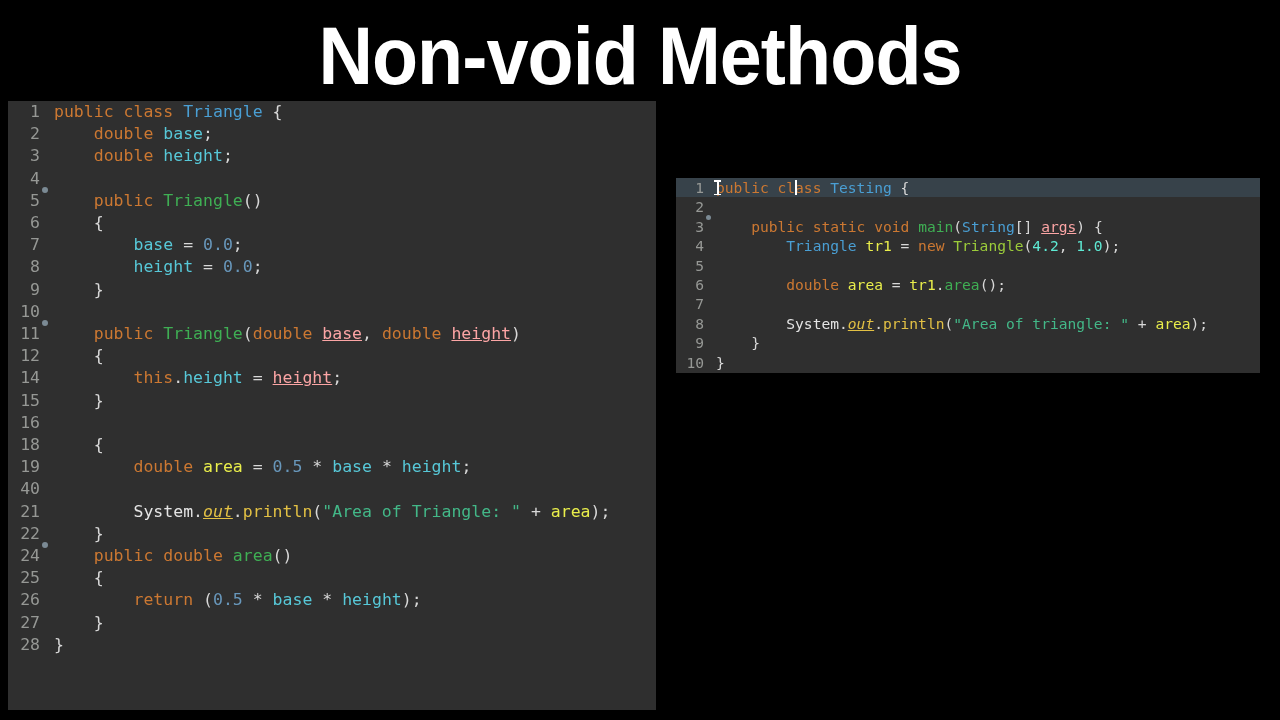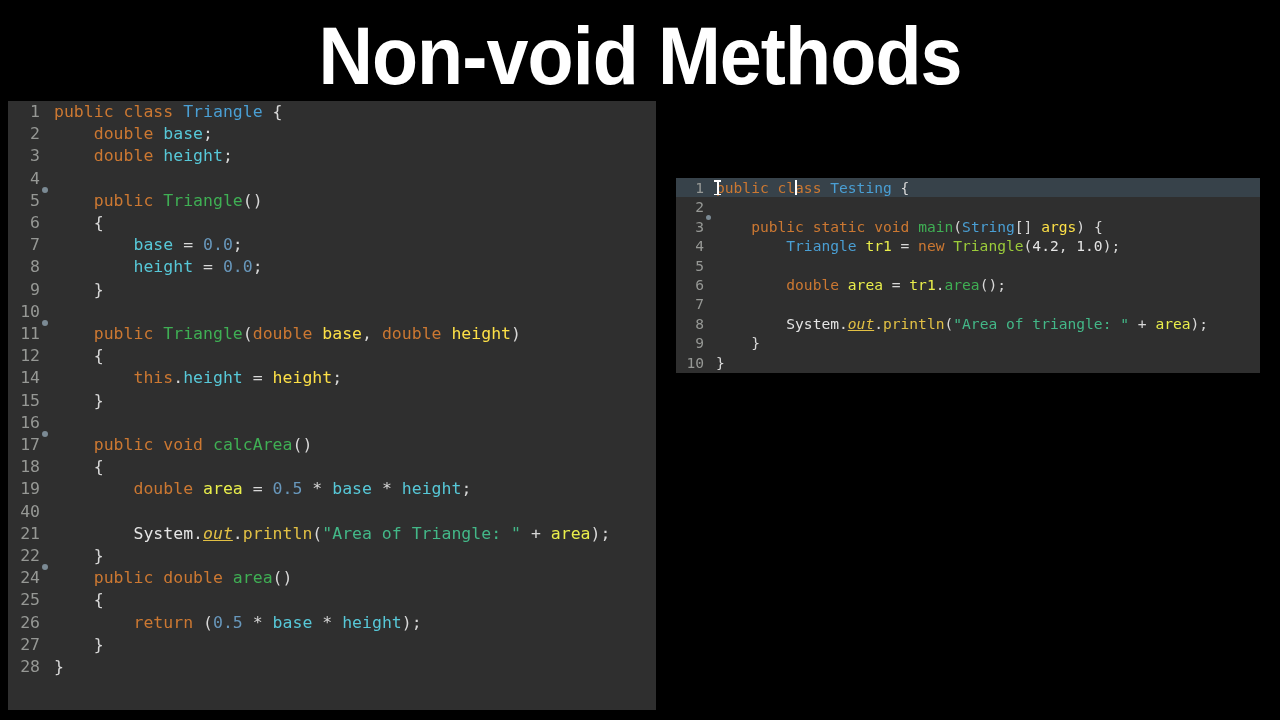--- a/index.html
+++ b/index.html
@@ -105,24 +105,24 @@
     white-space: pre;
     color: #d8d8d8;
   }
 
   
   .t-kw       { color: #cc7832; }             
   .t-type     { color: #4a9fd4; }             
   .t-ctor     { color: #3faf54; }             
   .t-ctorcall { color: #9ccc3a; }             
   .t-field    { color: #57c8d8; }             
-  .t-param    { color: #fde047; }             
+  .t-param    { color: #fca5a5; text-decoration: underline; }             
   .t-local    { color: #e9ee4b; }             
   .t-num      { color: #6897bb; }             
-  .t-numy     { color: #e5e5e5; }             
+  .t-numy     { color: #5eead4; }             
   .t-str      { color: #43b888; }             
   .t-static   { color: #e2c044; }             
   .t-italic   { color: #e2c044; font-style: italic; text-decoration: underline; }  
   .t-plain    { color: #d8d8d8; }             
   .t-sys      { color: #e5e5e5; }             
   .t-method   { color: #3faf54; }             
 
   
   #text-caret {
     position: absolute;
@@ -170,21 +170,20 @@
     <div class="code-line"><div class="gutter">6</div><div class="marker"></div><div class="code-text"><span class="t-plain">    {</span></div></div>
     <div class="code-line"><div class="gutter">7</div><div class="marker"></div><div class="code-text"><span class="t-plain">        </span><span class="t-field">base</span><span class="t-plain"> = </span><span class="t-num">0.0</span><span class="t-plain">;</span></div></div>
     <div class="code-line"><div class="gutter">8</div><div class="marker"></div><div class="code-text"><span class="t-plain">        </span><span class="t-field">height</span><span class="t-plain"> = </span><span class="t-num">0.0</span><span class="t-plain">;</span></div></div>
     <div class="code-line"><div class="gutter">9</div><div class="marker"></div><div class="code-text"><span class="t-plain">    }</span></div></div>
     <div class="code-line"><div class="gutter">10</div><div class="marker"></div><div class="code-text"> </div></div>
     <div class="code-line"><div class="gutter">11</div><div class="marker"><span class="dot"></span></div><div class="code-text"><span class="t-plain">    </span><span class="t-kw">public</span><span class="t-plain"> </span><span class="t-ctor">Triangle</span><span class="t-plain">(</span><span class="t-kw">double</span><span class="t-plain"> </span><span class="t-param">base</span><span class="t-plain">, </span><span class="t-kw">double</span><span class="t-plain"> </span><span class="t-param">height</span><span class="t-plain">)</span></div></div>
     <div class="code-line"><div class="gutter">12</div><div class="marker"></div><div class="code-text"><span class="t-plain">    {</span></div></div>
     <div class="code-line"><div class="gutter">14</div><div class="marker"></div><div class="code-text"><span class="t-plain">        </span><span class="t-kw">this</span><span class="t-plain">.</span><span class="t-field">height</span><span class="t-plain"> = </span><span class="t-param">height</span><span class="t-plain">;</span></div></div>
     <div class="code-line"><div class="gutter">15</div><div class="marker"></div><div class="code-text"><span class="t-plain">    }</span></div></div>
     <div class="code-line"><div class="gutter">16</div><div class="marker"></div><div class="code-text"> </div></div>
-    <div class="code-line"><div class="gutter">17</div><div class="marker"><span class="dot"></span></div><div class="code-text"><span class="t-plain">    </span><span class="t-kw">public</span><span class="t-plain"> </span><span class="t-kw">void</span><span class="t-plain"> </span><span class="t-ctor">calcArea</span><span class="t-plain">()</span></div></div>
     <div class="code-line"><div class="gutter">18</div><div class="marker"></div><div class="code-text"><span class="t-plain">    {</span></div></div>
     <div class="code-line"><div class="gutter">19</div><div class="marker"></div><div class="code-text"><span class="t-plain">        </span><span class="t-kw">double</span><span class="t-plain"> </span><span class="t-local">area</span><span class="t-plain"> = </span><span class="t-num">0.5</span><span class="t-plain"> * </span><span class="t-field">base</span><span class="t-plain"> * </span><span class="t-field">height</span><span class="t-plain">;</span></div></div>
     <div class="code-line"><div class="gutter">40</div><div class="marker"></div><div class="code-text"> </div></div>
     <div class="code-line"><div class="gutter">21</div><div class="marker"></div><div class="code-text"><span class="t-plain">        </span><span class="t-sys">System</span><span class="t-plain">.</span><span class="t-italic">out</span><span class="t-plain">.</span><span class="t-static">println</span><span class="t-plain">(</span><span class="t-str">"Area of Triangle: "</span><span class="t-plain"> + </span><span class="t-local">area</span><span class="t-plain">);</span></div></div>
     <div class="code-line"><div class="gutter">22</div><div class="marker"></div><div class="code-text"><span class="t-plain">    }</span></div></div>
     <div class="code-line"><div class="gutter">24</div><div class="marker"><span class="dot"></span></div><div class="code-text"><span class="t-plain">    </span><span class="t-kw">public</span><span class="t-plain"> </span><span class="t-kw">double</span><span class="t-plain"> </span><span class="t-ctor">area</span><span class="t-plain">()</span></div></div>
     <div class="code-line"><div class="gutter">25</div><div class="marker"></div><div class="code-text"><span class="t-plain">    {</span></div></div>
     <div class="code-line"><div class="gutter">26</div><div class="marker"></div><div class="code-text"><span class="t-plain">        </span><span class="t-kw">return</span><span class="t-plain"> (</span><span class="t-num">0.5</span><span class="t-plain"> * </span><span class="t-field">base</span><span class="t-plain"> * </span><span class="t-field">height</span><span class="t-plain">);</span></div></div>
     <div class="code-line"><div class="gutter">27</div><div class="marker"></div><div class="code-text"><span class="t-plain">    }</span></div></div>
     <div class="code-line"><div class="gutter">28</div><div class="marker"></div><div class="code-text"><span class="t-plain">}</span></div></div>

